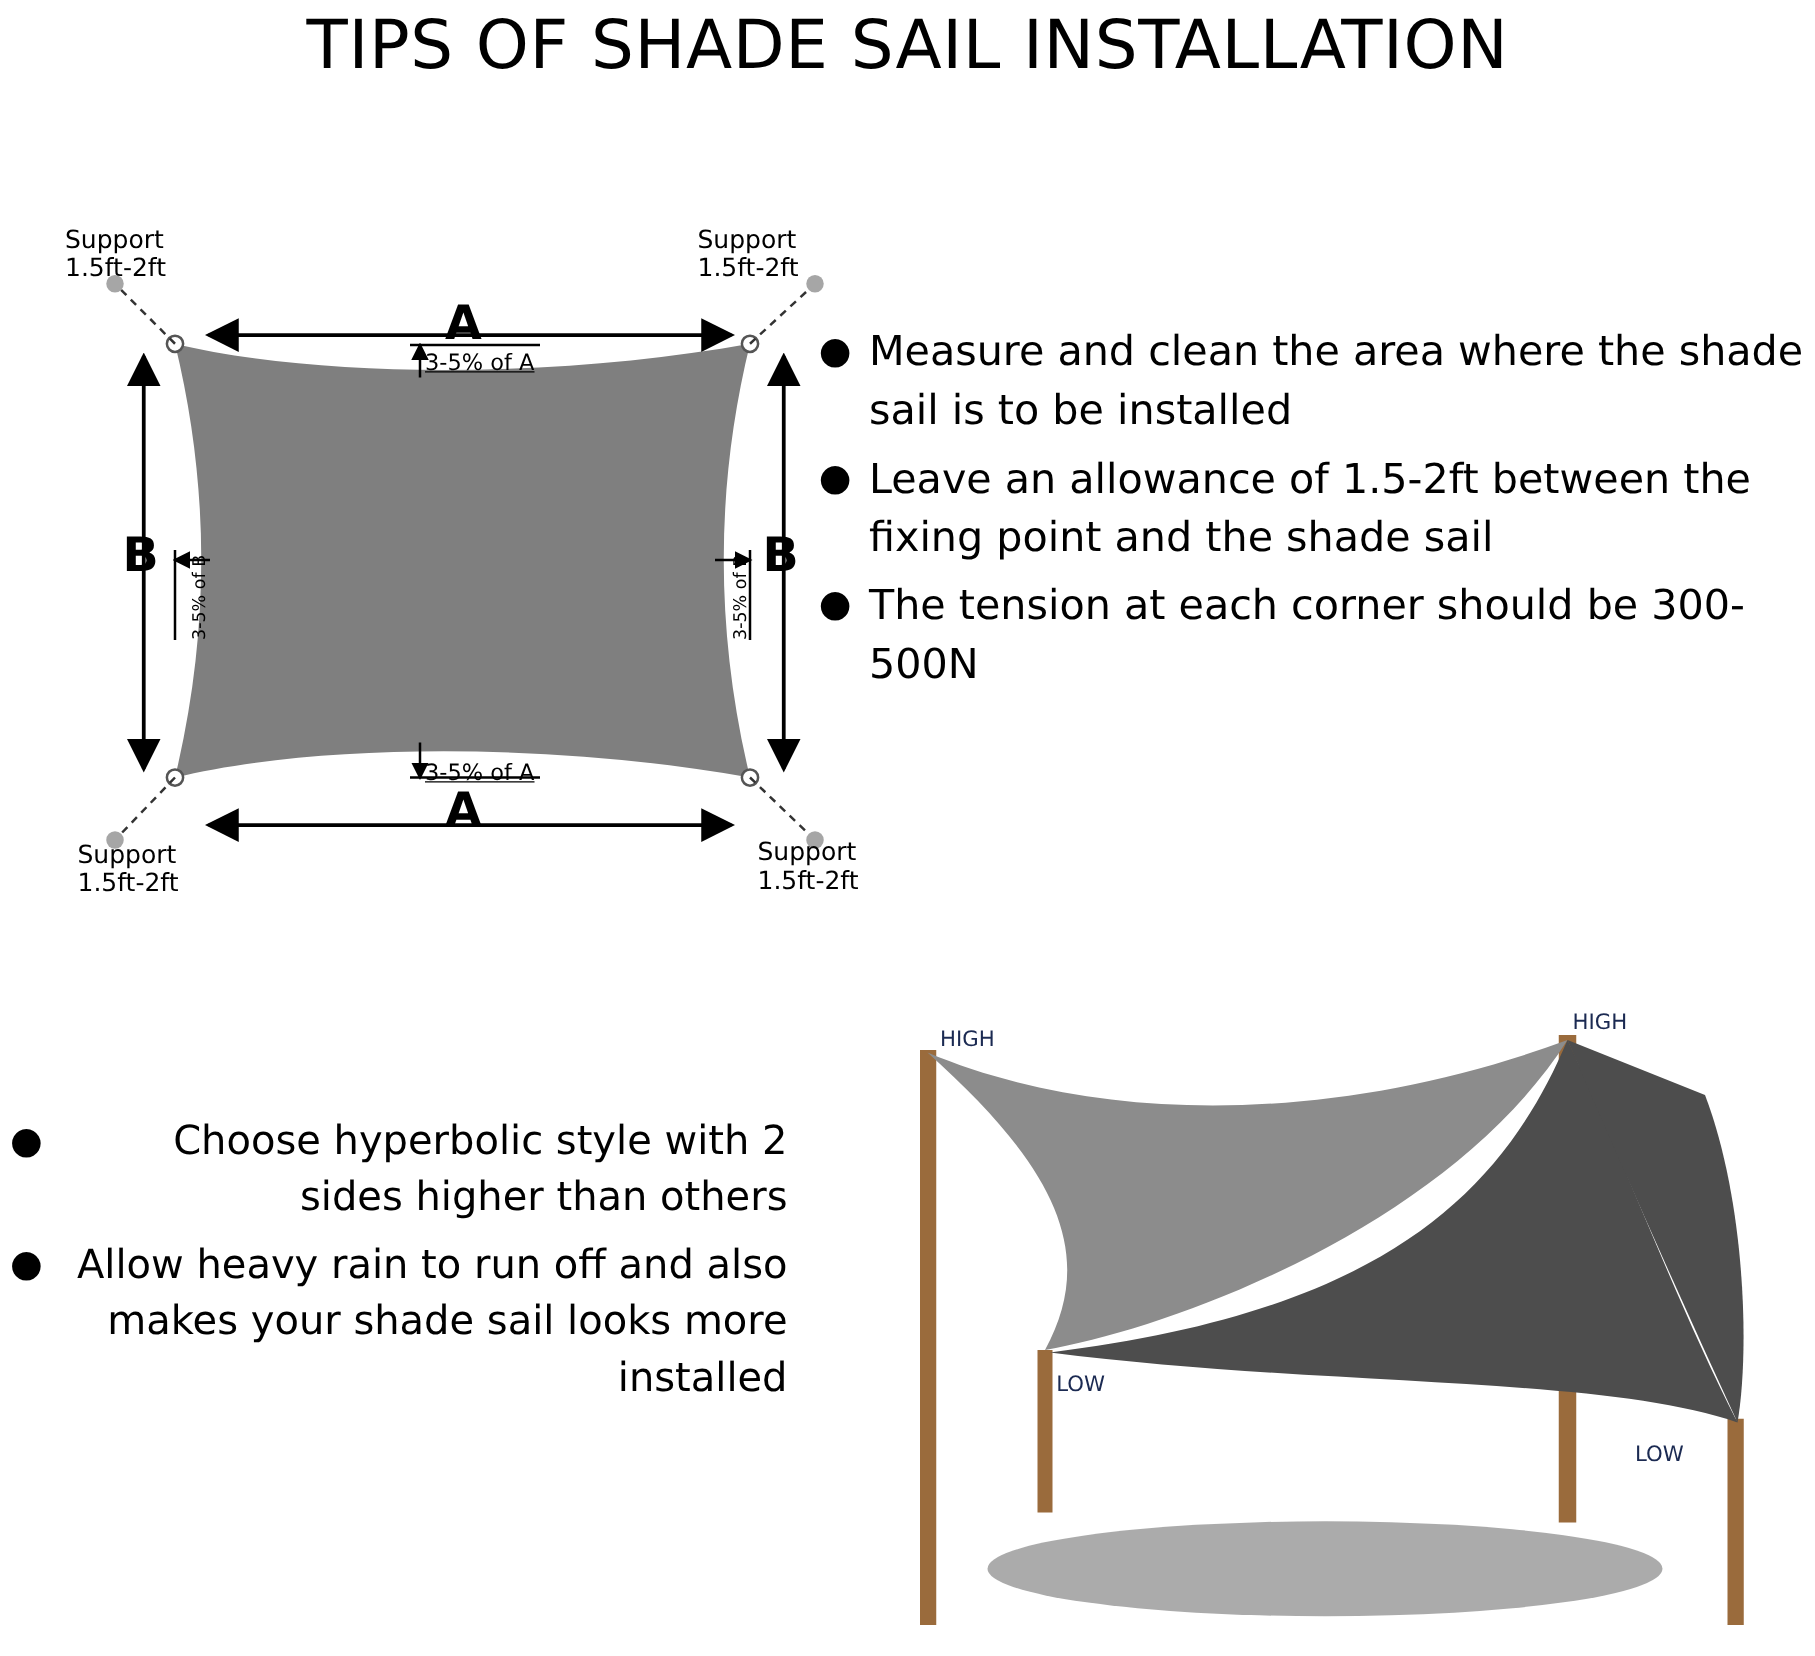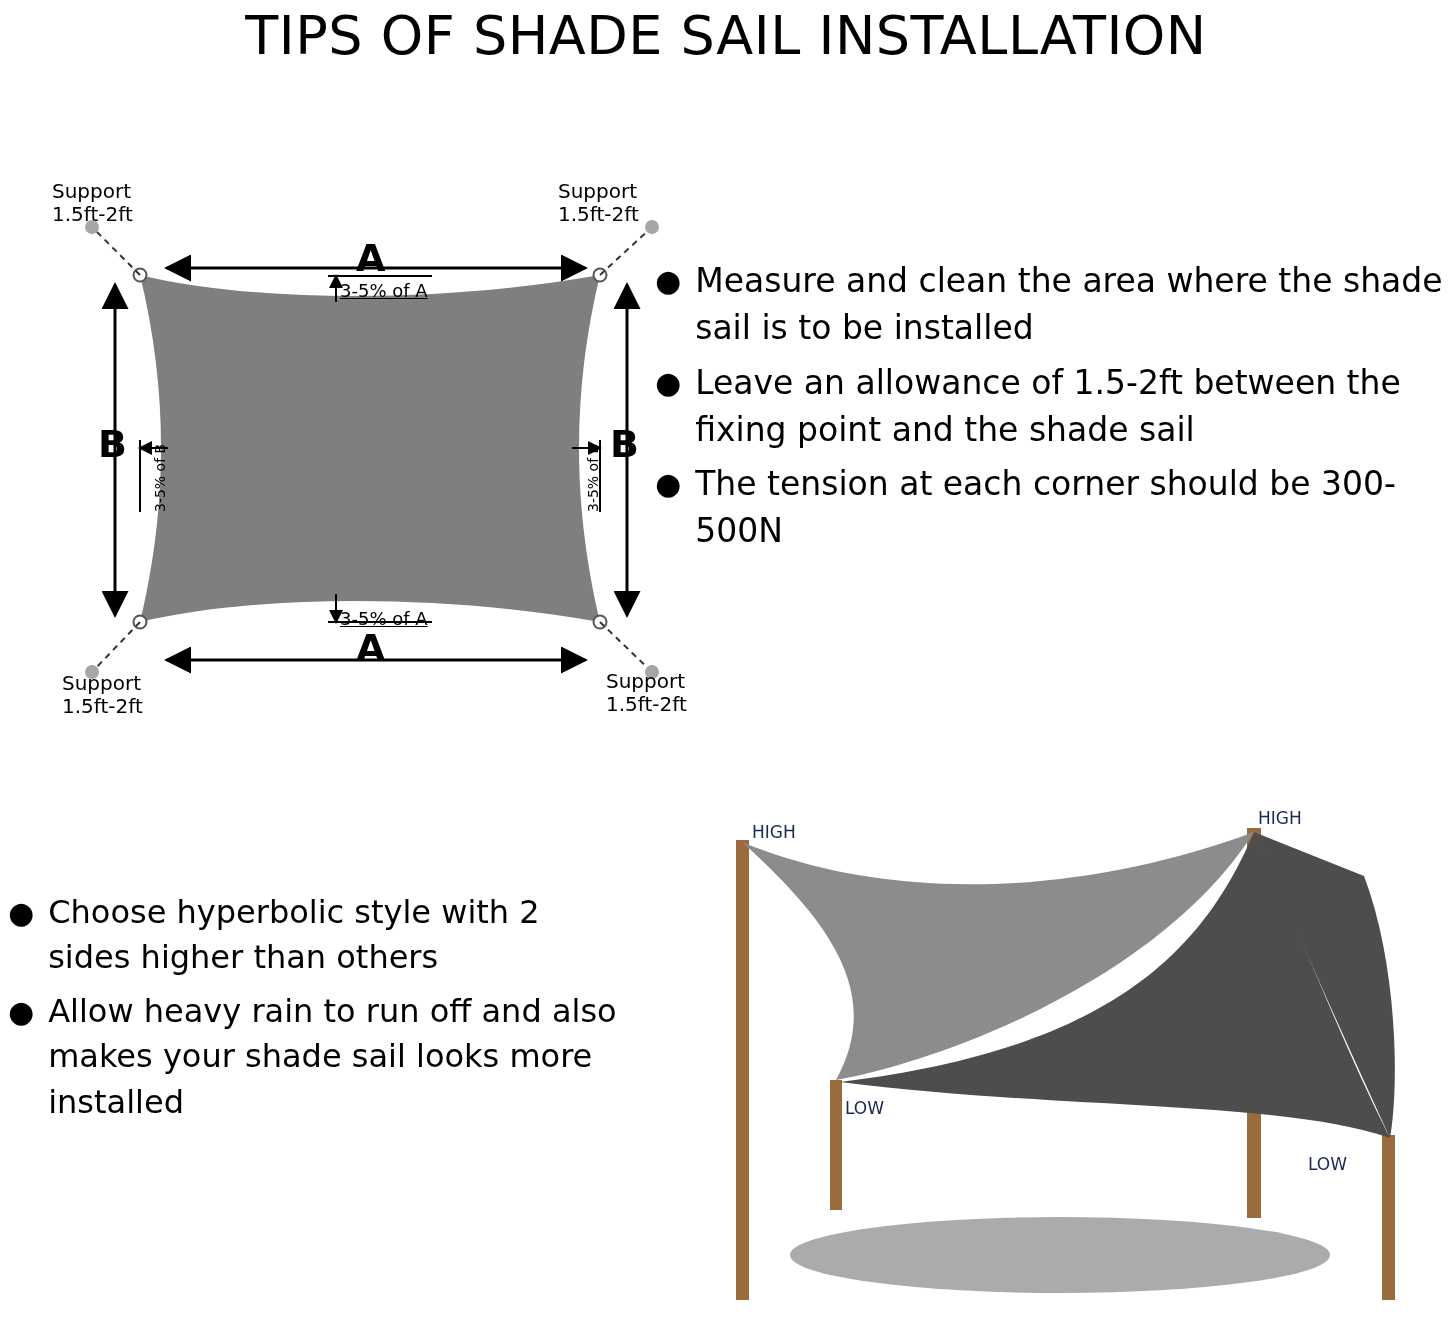--- a/index.html
+++ b/index.html
@@ -93,21 +93,21 @@
     left: 655px;
     top: 258px;
     width: 800px;
   }
   #bullets-top .bullet-row { margin-bottom: 8px; }
   #bullets-bottom {
     left: 0px;
     top: 890px;
     width: 630px;
   }
-  #bullets-bottom .bullet-text { font-size: 32px; }
+  #bullets-bottom .bullet-text { font-size: 32px; text-align: right; }
   #bullets-bottom .bullet-row { margin-bottom: 8px; }
   #bullets-bottom .bullet-dot { margin-left: 8px; }
   
   #sail-diagram {
     position: absolute;
     left: 640px;
     top: 780px;
     width: 812px;
     height: 545px;
   }

